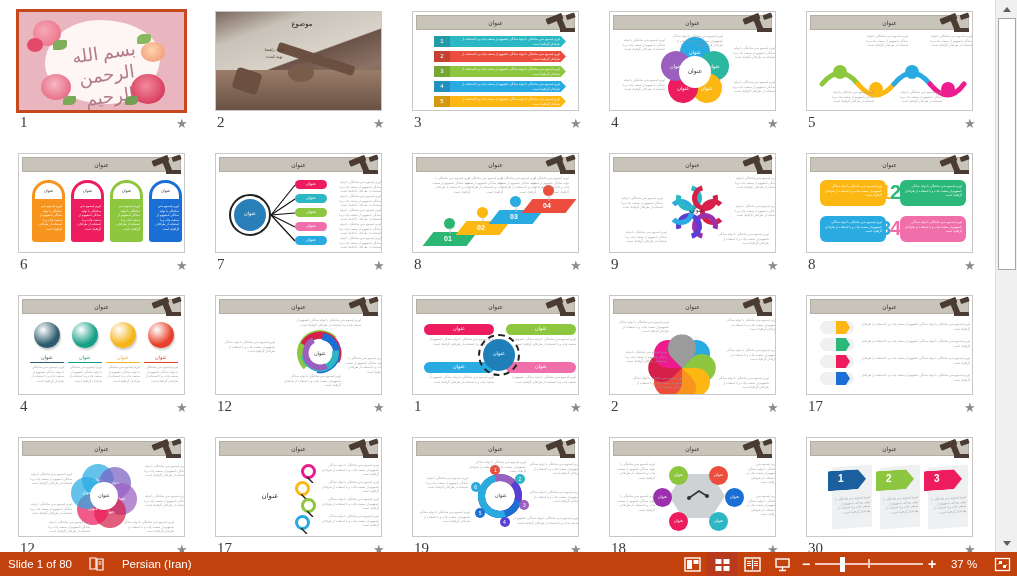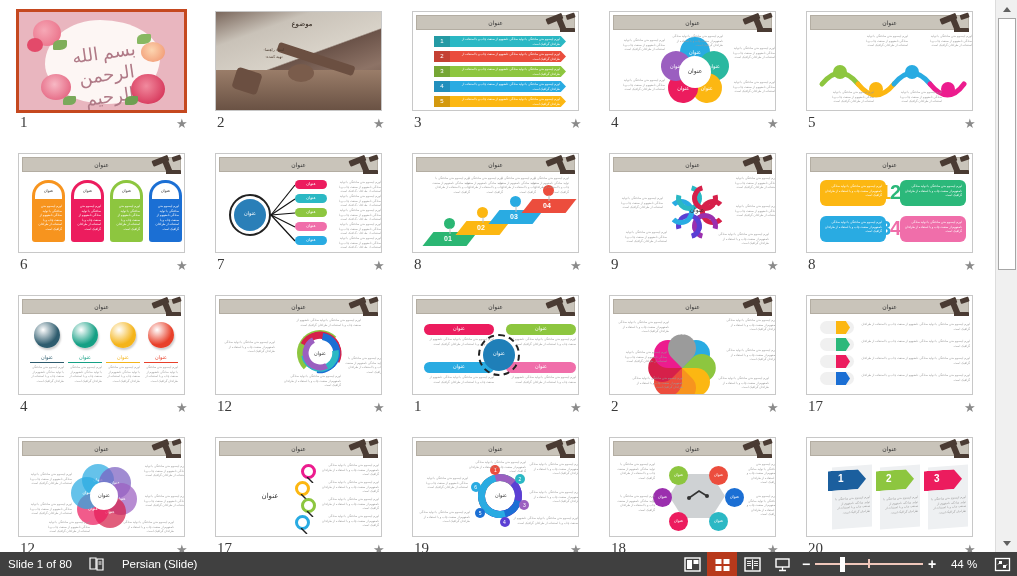--- a/index.html
+++ b/index.html
@@ -72,21 +72,21 @@
   .sb-arrow.u { border-bottom:5px solid #606060; }
   .sb-arrow.d { border-top:5px solid #606060; }
   #sb-thumb {
     position:absolute; left:2px; top:18px; width:18px; height:252px;
     background:#ffffff; border:1px solid #a6a6a6;
   }
 
   
   #status {
     position:absolute; left:0; bottom:0; width:1017px; height:24px;
-    background:#404040; color:#fff; font-size:11.5px;
+    background:#c2410c; color:#fff; font-size:11.5px;
     display:flex; align-items:center;
   }
   #status .sl { padding-left:8px; white-space:nowrap; }
   .st-icon { margin-left:16px; width:18px; height:16px; position:relative;
              display:inline-block; }
   #status .lang { margin-left:16px; white-space:nowrap; }
   .spacer { flex:1; }
   .viewbtn {
     width:30px; height:24px; display:flex; align-items:center;
     justify-content:center;
@@ -866,21 +866,21 @@
               <div style="position:absolute;left:76px;top:15px;color:#fff;font-size:10px;font-weight:bold;">2</div>
               <div class="ftxt" style="position:absolute;left:72px;top:38px;width:36px;height:28px;transform:skewY(-4deg);">لورم ایپسوم متن ساختگی با تولید سادگی نامفهوم از صنعت چاپ و با استفاده از طراحان گرافیک است. </div>
               <div style="position:absolute;left:118px;top:8px;width:40px;height:62px;background:#eef0f2;transform:skewY(-4deg);"></div>
               <div style="position:absolute;left:114px;top:12px;width:38px;height:20px;background:#ec1c5e;clip-path:polygon(0 0,78% 0,100% 50%,78% 100%,0 100%);transform:skewY(-4deg);"></div>
               <div style="position:absolute;left:124px;top:15px;color:#fff;font-size:10px;font-weight:bold;">3</div>
               <div class="ftxt" style="position:absolute;left:120px;top:38px;width:36px;height:28px;transform:skewY(-4deg);">لورم ایپسوم متن ساختگی با تولید سادگی نامفهوم از صنعت چاپ و با استفاده از طراحان گرافیک است. </div>
             </div>
           </div>
         </div>
         <div class="meta">
-          <span class="slide-no">20</span>
+          <span class="slide-no">30</span>
           <span class="star">★</span>
         </div>
       </div>
     </div>
 </div>
 
 <div id="vscroll">
   <div class="sb-btn up">
     <div class="sb-arrow u"></div>
   </div>
@@ -894,21 +894,21 @@
   <span class="sl">Slide 1 of 80</span>
 
   <span class="st-icon">
     <svg width="18" height="16" viewBox="0 0 18 16">
       <path d="M2 2 L8 2 L8 13 L2 13 Z" fill="none" stroke="#fff" stroke-width="1.2"></path>
       <path d="M9 3 L15 3 L15 14 L9 14 Z" fill="none" stroke="#fff" stroke-width="1.2"></path>
       <path d="M10.5 6 h3 M10.5 8 h3" stroke="#fff" stroke-width="1"></path>
     </svg>
   </span>
 
-  <span class="lang">Persian (Slide)</span>
+  <span class="lang">Persian (Iran)</span>
 
   <span class="spacer"></span>
 
   <div class="viewbtn">
     <svg width="17" height="15" viewBox="0 0 17 15">
       <rect x="1" y="1" width="15" height="13" fill="none" stroke="#fff" stroke-width="1.4"></rect>
       <rect x="3" y="3" width="5" height="9" fill="#fff"></rect>
       <rect x="9.5" y="3" width="5" height="4" fill="#fff"></rect>
     </svg>
   </div>
@@ -935,21 +935,21 @@
   </div>
 
   <div class="zoomwrap">
     <span class="zbtn">−</span>
     <span class="track">
       <span class="line"></span>
         <span class="mid"></span>
       <span class="handle"></span>
     </span>
     <span class="zbtn">+</span>
-    <span class="zpct">44 %</span>
+    <span class="zpct">37 %</span>
   </div>
 
   <div class="fitbtn">
     <svg width="17" height="15" viewBox="0 0 17 15">
       <rect x="1.5" y="1.5" width="14" height="12" fill="none" stroke="#fff" stroke-width="1.3"></rect>
       <path d="M5 4 h3 v3 h-3 Z M9 8 h3 v3 h-3 Z" fill="#fff"></path>
       <path d="M4 7.5 L7.5 4 M9.5 11 L13 7.5" stroke="#fff" stroke-width="1"></path>
     </svg>
   </div>
 </div>

